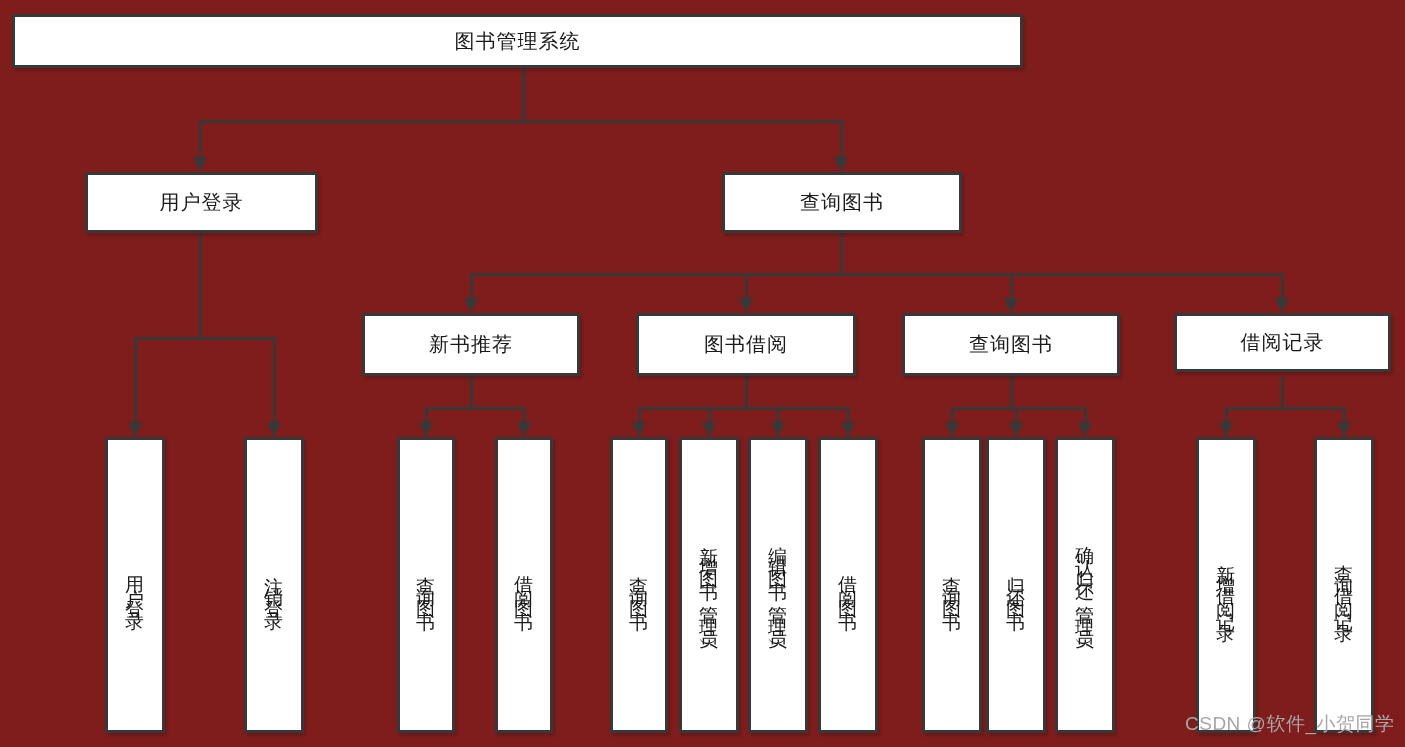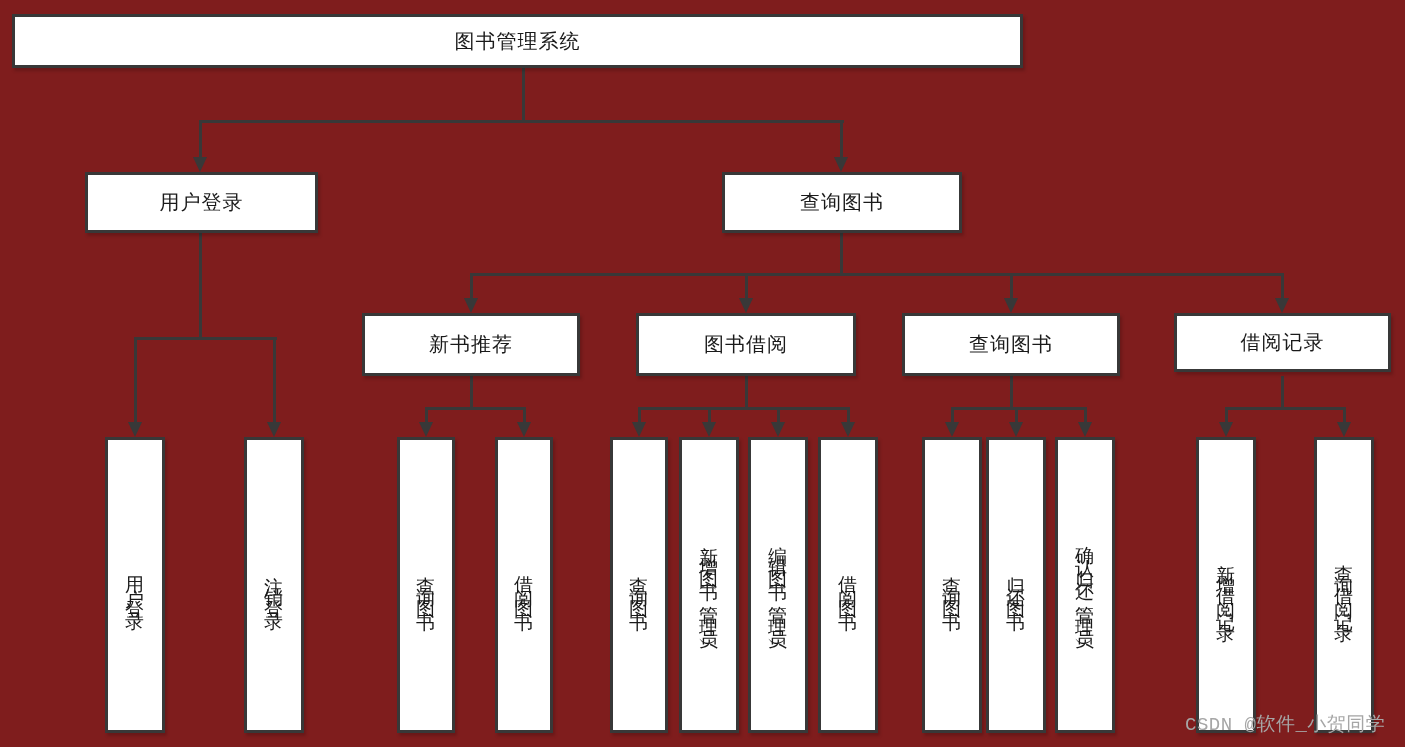--- a/index.html
+++ b/index.html
@@ -52,21 +52,20 @@
   }
   .watermark {
     position: absolute;
     left: 1185px;
     top: 711px;
     font-size: 19px;
     letter-spacing: 0.5px;
     color: #a6a6a6;
     white-space: nowrap;
     z-index: 5;
-    font-family: Liberation Mono, monospace;
   }
 </style>
 </head>
 <body>
 
 <div class="stage">
 
   <div class="node" style="left:12px;top:14px;width:1011px;height:54px">
     <span class="hlabel">图书管理系统</span>
   </div>

